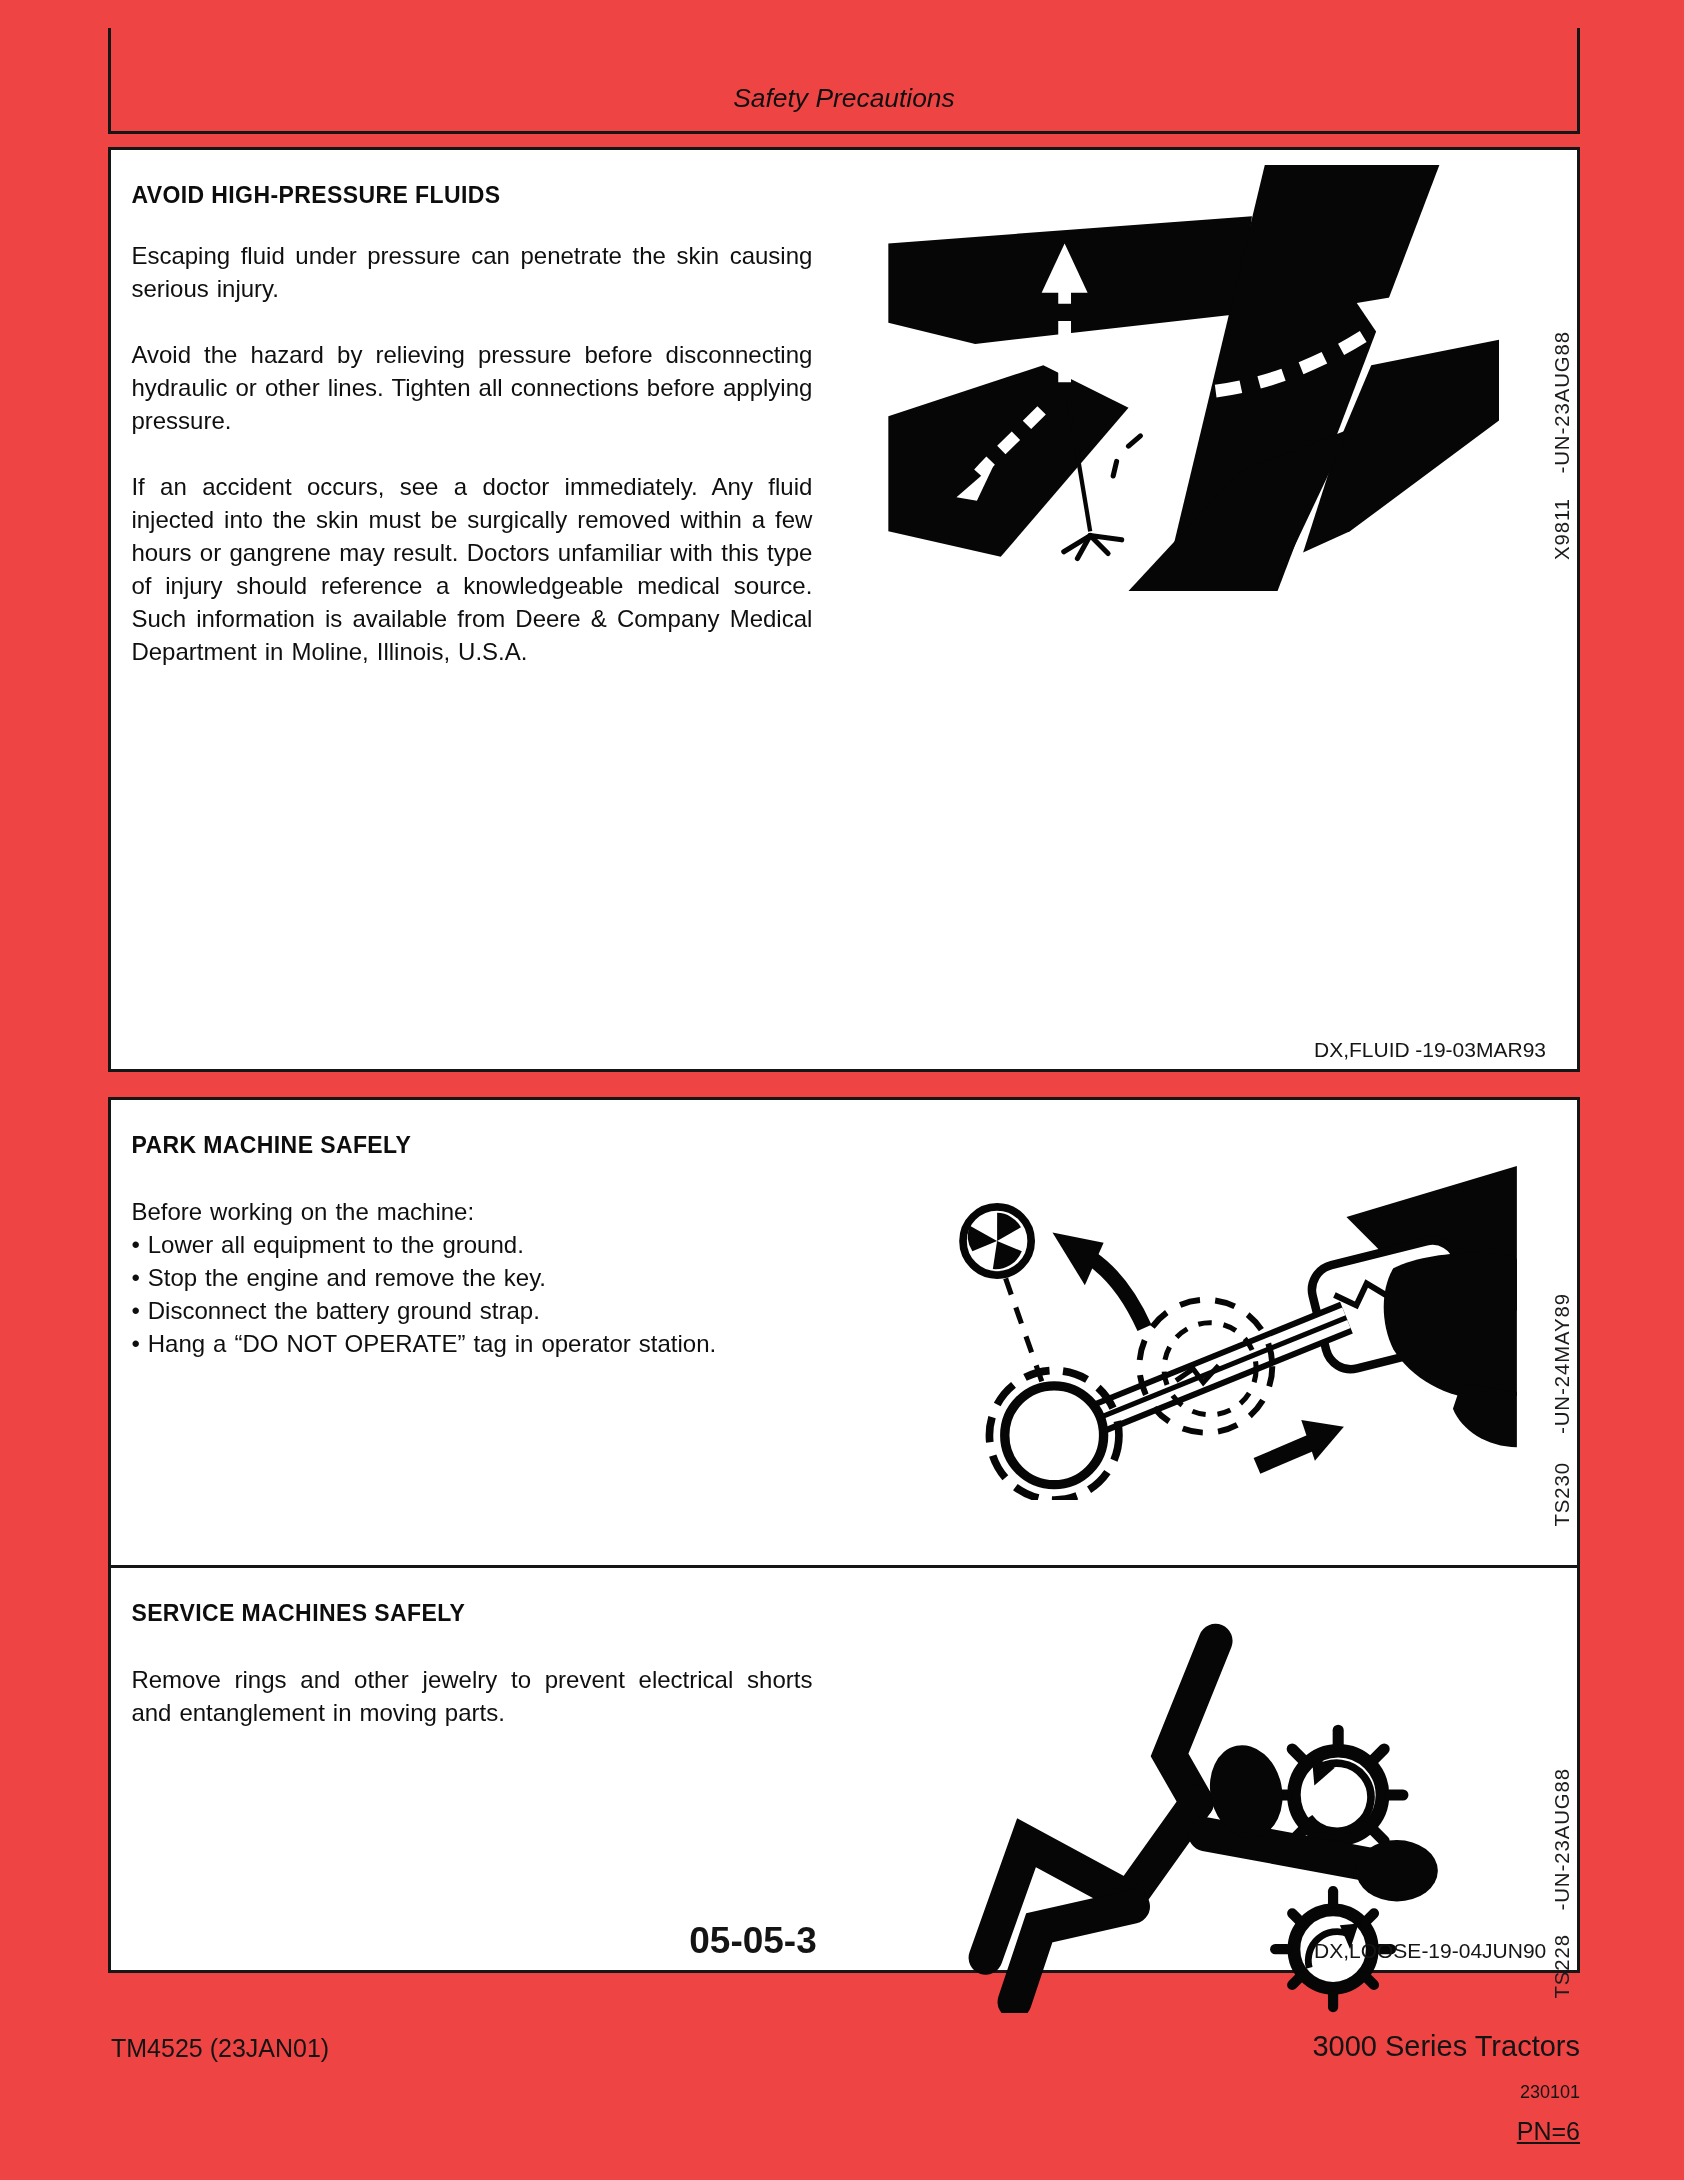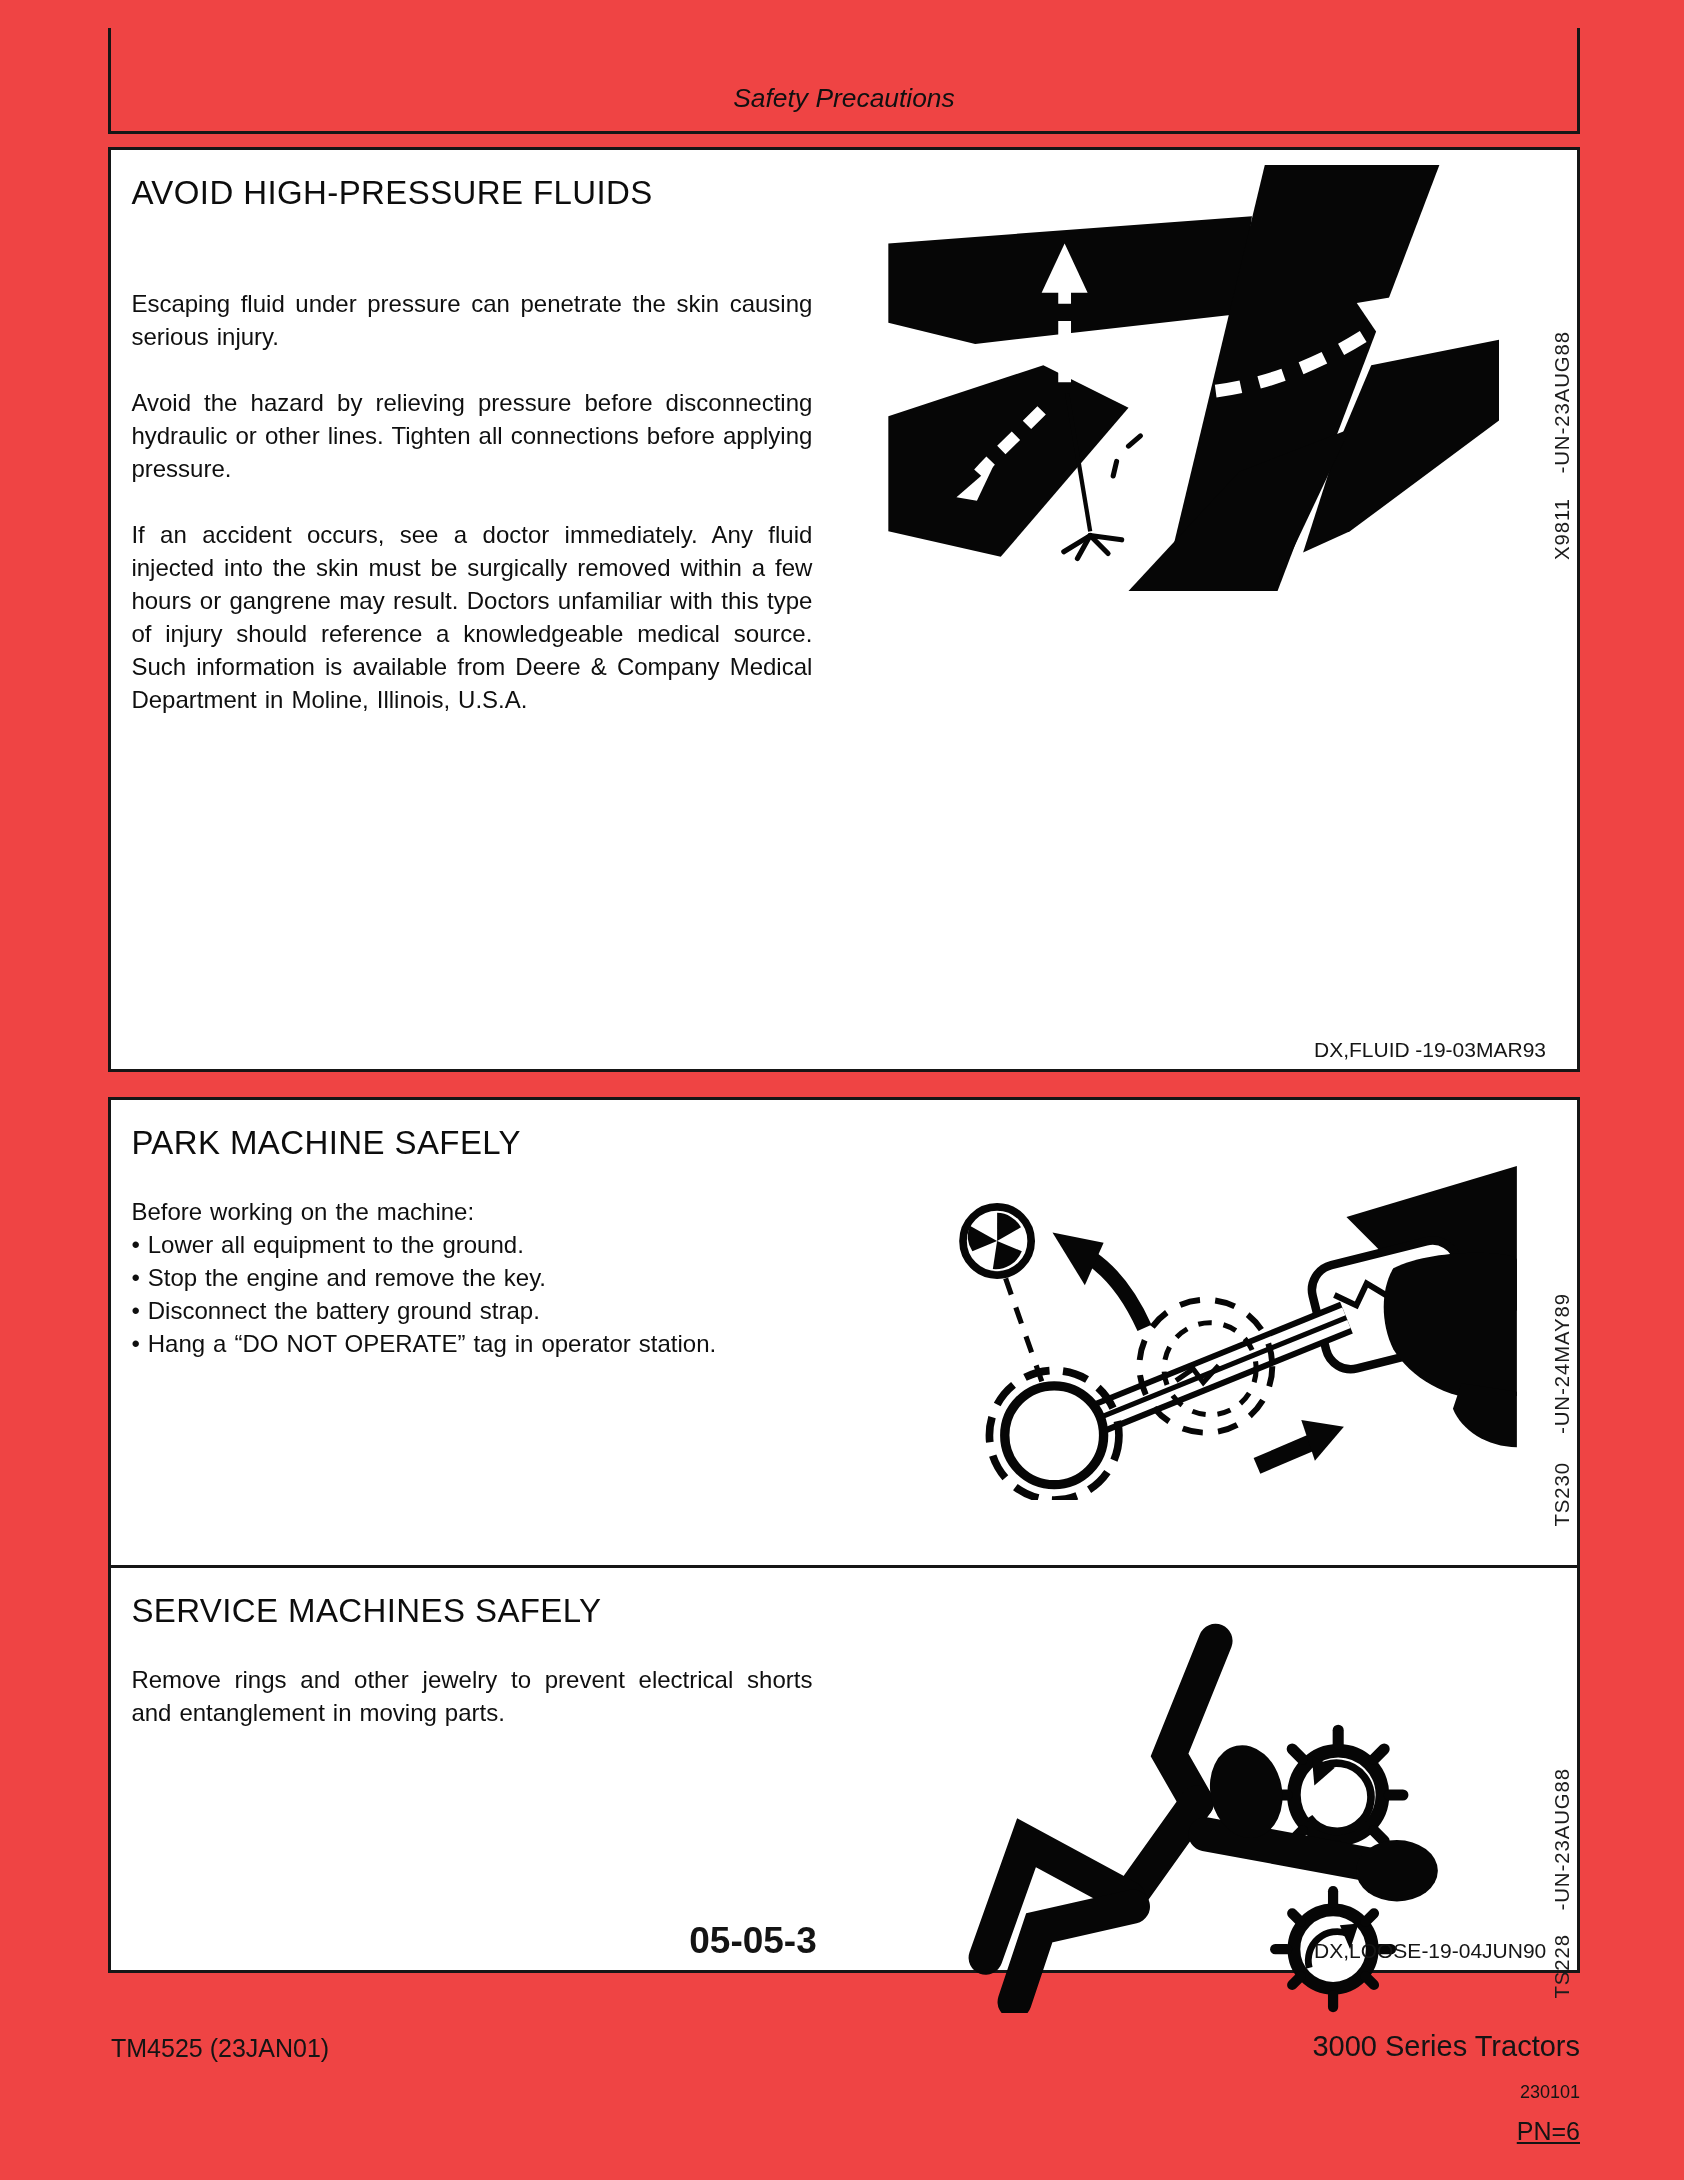--- a/index.html
+++ b/index.html
@@ -14,22 +14,22 @@
   }
   .header-title {
     position:absolute; left:108px; top:83px; width:1472px; text-align:center;
     font-style:italic; font-size:26.4px; color:#101010;
   }
   .panel {
     position:absolute; left:108px; width:1472px;
     border:3.4px solid #161616; background:#ffffff;
   }
   .panel h2 {
-    position:absolute; left:20.4px; top:24px;
-    font-size:33px; font-weight:normal; letter-spacing:0.4px; color:#0d0d0d; white-space:nowrap;
+    position:absolute; left:20.4px; top:32px;
+    font-size:23px; font-weight:bold; letter-spacing:0.4px; color:#0d0d0d; white-space:nowrap;
   }
   .panel .body {
     position:absolute; left:20.4px; width:681px;
     font-size:24px; line-height:33px; color:#0f0f0f; word-spacing:1.3px;
   }
   .panel .body p { text-align:justify; margin:0 0 33px 0; }
   .panel .body p:last-child { margin-bottom:0; }
   .panel .body ul { list-style:none; }
   .panel .body li, .panel .body .intro { text-align:left; }
   .fig { position:absolute; }
@@ -52,21 +52,21 @@
 </head>
 <body>
 
 <div class="page">
 
   <div class="header-frame"></div>
   <div class="header-title">Safety Precautions</div>
 
   <section class="panel" style="top:147px; height:925px;">
     <h2>AVOID HIGH-PRESSURE FLUIDS</h2>
-    <div class="body" style="top:89px;margin-top:48px;">
+    <div class="body" style="top:89px;">
       <p>Escaping fluid under pressure can penetrate the skin causing serious injury.</p>
       <p>Avoid the hazard by relieving pressure before disconnecting hydraulic or other lines. Tighten all connections before applying pressure.</p>
       <p>If an accident occurs, see a doctor immediately. Any fluid injected into the skin must be surgically removed within a few hours or gangrene may result. Doctors unfamiliar with this type of injury should reference a knowledgeable medical source. Such information is available from Deere &amp; Company Medical Department in Moline, Illinois, U.S.A.</p>
     </div>
 
     <svg class="fig" style="left:762px; top:15.3px;" width="626" height="426" viewBox="0 0 735 500" aria-hidden="true">
       <g fill="#060606">
         <polygon points="18,92 445,60 430,175 120,210 18,185"></polygon>
         <polygon points="460,0 665,0 475,500 340,500"></polygon>
         <polygon points="585,235 735,205 735,300 560,430 505,455 545,330"></polygon>

